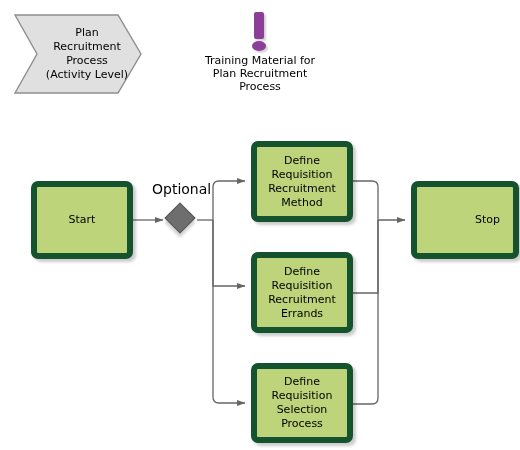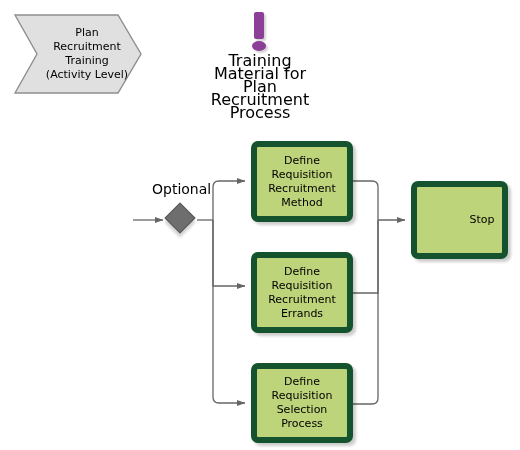--- a/index.html
+++ b/index.html
@@ -84,21 +84,21 @@
     position: absolute;
     left: 56px;
     top: 31px;
     width: 14px;
     height: 10px;
     background: #8c3f97;
     border-radius: 50%;
     box-shadow: 2px 2px 2px rgba(0,0,0,0.18);
   }
   .note .caption {
-    font-size: 16px;
+    font-size: 11px;
     line-height: 13px;
     text-align: center;
     white-space: pre-line;
   }
 
   
   .node {
     position: absolute;
     background: #bed47a;
     border: 6px solid #14532d;
@@ -111,21 +111,21 @@
   }
   .node .txt {
     font-size: 11px;
     line-height: 14px;
     text-align: center;
     white-space: pre-line;
     color: #000;
   }
 
   #node-start { left: 31px;  top: 181px; width: 102px; height: 78px; }
-  #node-stop  { left: 411px; top: 181px; width: 97px; height: 78px; padding-left: 45px; }
+  #node-stop  { left: 411px; top: 181px; width: 108px; height: 78px; padding-left: 45px; }
   #node-p1    { left: 251px; top: 141px; width: 102px; height: 81px; }
   #node-p2    { left: 251px; top: 252px; width: 102px; height: 81px; }
   #node-p3    { left: 251px; top: 363px; width: 102px; height: 80px; }
 
   
   .diamond {
     position: absolute;
     left: 166px;
     top: 204px;
     width: 31px;
@@ -180,34 +180,37 @@
 
     <path d="M 353 404 L 372 404 Q 378 404 378 398 L 378 220" stroke="#666666" stroke-width="1.3" fill="none"></path>
   </svg>
 
   <div class="banner">
     <svg class="shape" viewBox="0 0 130 82" width="130" height="82">
       <polygon points="2,2 105,2 128,41 105,80 2,80 24,41" fill="#e0e0e0" stroke="#8f8f8f" stroke-width="1.4" style="filter:none"></polygon>
     </svg>
     <div class="label">Plan
 Recruitment
-Training
+Process
 (Activity Level)</div>
   </div>
 
   <div class="note">
     <div class="glyph">
       <div class="bar"></div>
       <div class="dot"></div>
     </div>
     <div class="caption">Training Material for
 Plan Recruitment
 Process</div>
   </div>
 
+  <div class="node" id="node-start">
+    <span class="txt">Start</span>
+  </div>
 
   <div class="diamond">
     <div class="face"></div>
   </div>
   <div class="edge-label">Optional</div>
 
   <div class="node" id="node-p1">
     <span class="txt">Define
 Requisition
 Recruitment

